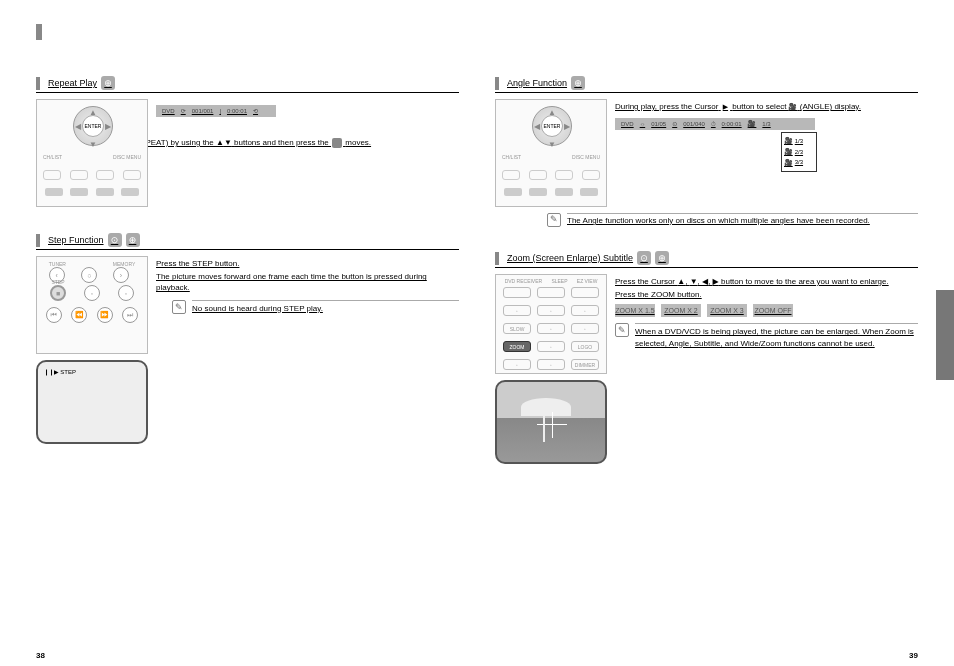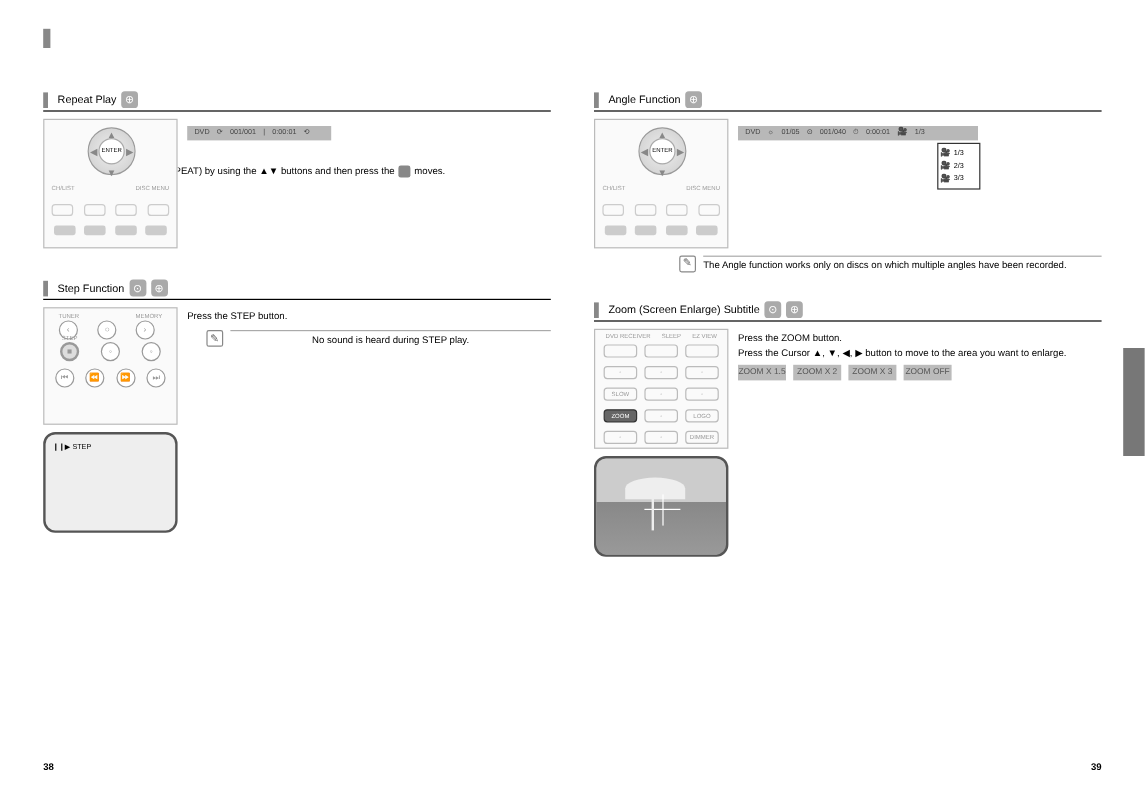--- a/index.html
+++ b/index.html
@@ -14,20 +14,21 @@
   }
   .page-container {
     display: flex;
     width: 100%;
     height: 100%;
   }
   .page-left, .page-right {
     flex: 1;
     padding: 28px 18px 30px 36px;
     position: relative;
+    text-decoration: underline;
   }
   .page-right { padding-left: 18px; padding-right: 36px; }
   .page-title-bar {
     position: absolute;
     top: 24px; left: 36px;
     width: 6px; height: 16px;
     background: #888;
   }
   .edge-tab {
     position: absolute;
@@ -251,21 +252,21 @@
   }
   .zoom-btn {
     width: 40px; height: 13px;
     background: #bbb;
     display: flex; align-items:center; justify-content:center;
     font-size: 7px; color:#555;
   }
 
   .page-number {
     position: absolute;
-    bottom: 22px;
+    bottom: 6px;
     font-size: 8px;
     font-weight: bold;
   }
   .pn-left { left: 36px; }
   .pn-right { right: 36px; }
 </style>
 </head>
 <body>
 
 <div class="page-container">
@@ -370,21 +371,22 @@
               <div class="rb2-circle">⏩</div>
               <div class="rb2-circle">⏭</div>
             </div>
           </div>
           <div class="tv-screen">
             <div class="tv-label">❙❙▶ STEP</div>
           </div>
         </div>
         <div class="content-col">
           <p>Press the STEP button.</p>
-          <div class="tip-row" style="margin-left:16px;text-align:center;">
+          <p>The picture moves forward one frame each time the button is pressed during playback.</p>
+          <div class="tip-row" style="margin-left:16px;">
             <div class="note-icon"></div>
             <div class="tip-text">No sound is heard during STEP play.</div>
           </div>
         </div>
       </div>
     </div>
 
     <div class="page-number pn-left">38</div>
   </div>
 
@@ -416,20 +418,27 @@
               <div class="dpad-btn"></div>
             </div>
           <div class="dpad-row3">
               <div class="dpad-color"></div>
               <div class="dpad-color"></div>
               <div class="dpad-color"></div>
               <div class="dpad-color"></div>
             </div>
         </div>
         <div class="content-col">
+          <p>
+            <span>During play, press the Cursor</span>
+            <span class="inline-tri"></span>
+            <span> button to select </span>
+            <span class="camera-icon"></span>
+            <span> (ANGLE) display.</span>
+          </p>
           <div class="osd-strip2">
             <span>DVD</span>
             <span>☼</span>
             <span>01/05</span>
             <span>⊙</span>
             <span>001/040</span>
             <span>⏱</span>
             <span>0:00:01</span>
             <span class="camera-icon"></span>
             <span>1/3</span>
@@ -443,21 +452,21 @@
                 <span class="camera-icon"></span>
                 <span>2/3</span>
               </div>
             <div>
                 <span class="camera-icon"></span>
                 <span>3/3</span>
               </div>
           </div>
         </div>
       </div>
-      <div class="tip-row" style="margin-left:71px;">
+      <div class="tip-row" style="margin-left:52px;">
         <div class="note-icon"></div>
         <div class="tip-text">The Angle function works only on discs on which multiple angles have been recorded.</div>
       </div>
     </div>
 
     <div class="section" style="margin-top:24px;">
       <div class="section-header">
         <div class="section-bar"></div>
         <span>Zoom (Screen Enlarge) Subtitle</span>
         <span class="icon-box">⊙</span>
@@ -496,34 +505,38 @@
                 <div class="rb3-rect">◦</div>
                 <div class="rb3-rect">DIMMER</div>
             </div>
           </div>
           <div class="tv-photo">
             <div class="crosshair-h"></div>
             <div class="crosshair-v"></div>
           </div>
         </div>
         <div class="content-col">
-          <p>Press the ZOOM button.</p>
           <p>
             <span>Press the Cursor </span>
             <span class="arrow-up"></span>,
             <span class="arrow-down"></span>,
             <span class="arrow-left"></span>,
             <span class="arrow-right"></span>
             <span> button to move to the area you want to enlarge.</span>
           </p>
+          <p>Press the ZOOM button.</p>
           <div class="zoom-seq">
             <div class="zoom-btn">ZOOM X 1.5</div>
             <div class="zoom-btn">ZOOM X 2</div>
             <div class="zoom-btn">ZOOM X 3</div>
             <div class="zoom-btn">ZOOM OFF</div>
           </div>
+          <div class="tip-row" style="margin-left:0;">
+            <div class="note-icon"></div>
+            <div class="tip-text">When a DVD/VCD is being played, the picture can be enlarged. When Zoom is selected, Angle, Subtitle, and Wide/Zoom functions cannot be used.</div>
+          </div>
         </div>
       </div>
     </div>
 
     <div class="page-number pn-right">39</div>
   </div>
 </div>
 
 </body></html>

